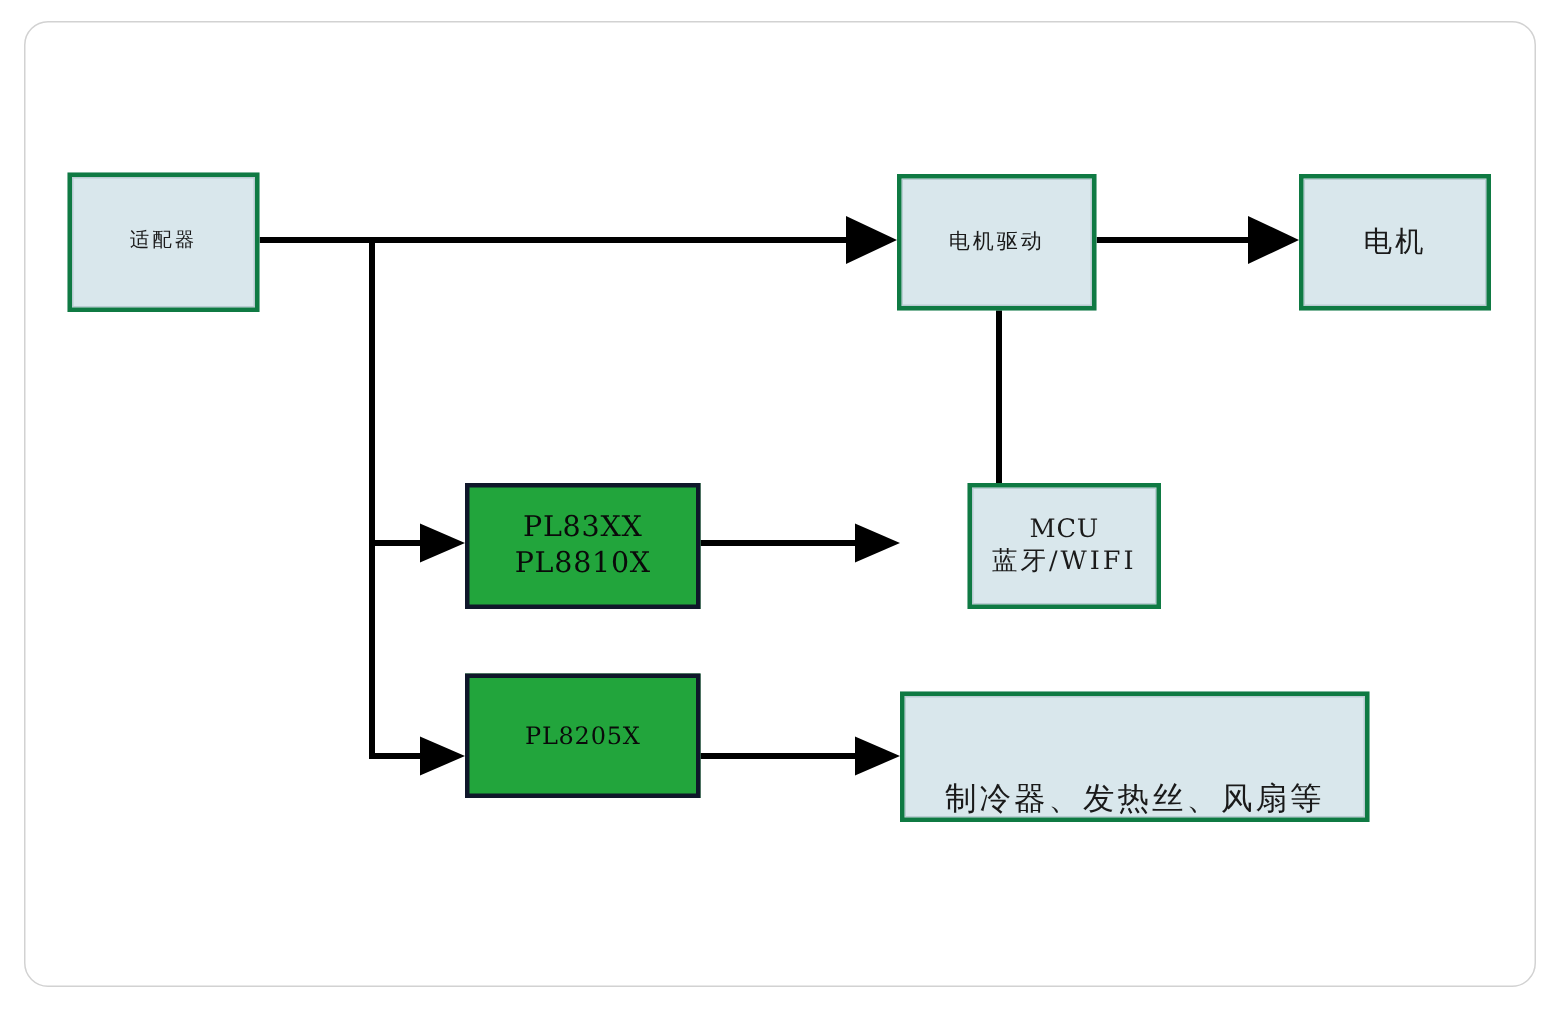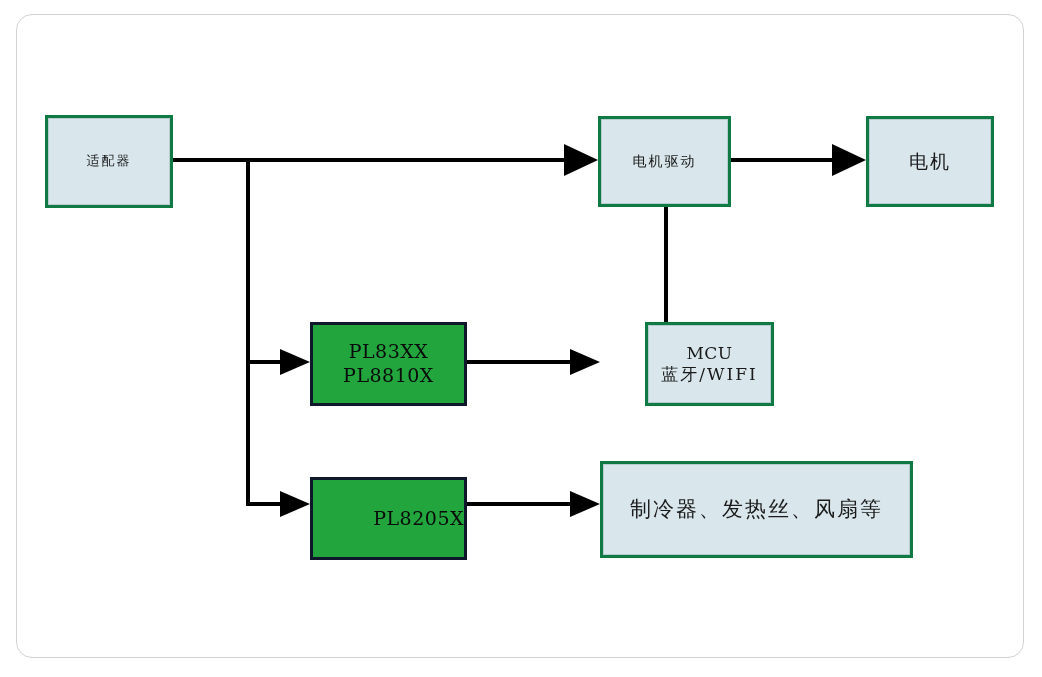--- a/index.html
+++ b/index.html
@@ -134,21 +134,21 @@
   <div class="node green" style="left:310px; top:322px; width:157px; height:84px; font-size:19px;">
     <span class="line-text latin">PL83XX</span>
     <span class="line-text latin">PL8810X</span>
   </div>
 
   <div class="node blue" style="left:602px; top:322px; width:129px; height:84px; font-size:17px;margin-left:43px;">
     <span class="line-text latin">MCU</span>
     <span class="line-text cjk">蓝牙/WIFI</span>
   </div>
 
-  <div class="node green" style="left:310px; top:477px; width:157px; height:83px; font-size:19px;align-items:flex-end;">
+  <div class="node green" style="left:310px; top:449px; width:157px; height:83px; font-size:16px;">
     <span class="line-text latin">PL8205X</span>
   </div>
 
-  <div class="node blue" style="left:600px; top:461px; width:313px; height:97px; font-size:21px;">
+  <div class="node blue" style="left:600px; top:461px; width:313px; height:87px; font-size:21px;justify-content:flex-end;">
     <span class="line-text cjk">制冷器、发热丝、风扇等</span>
   </div>
 
 </div>
 
 </body></html>

